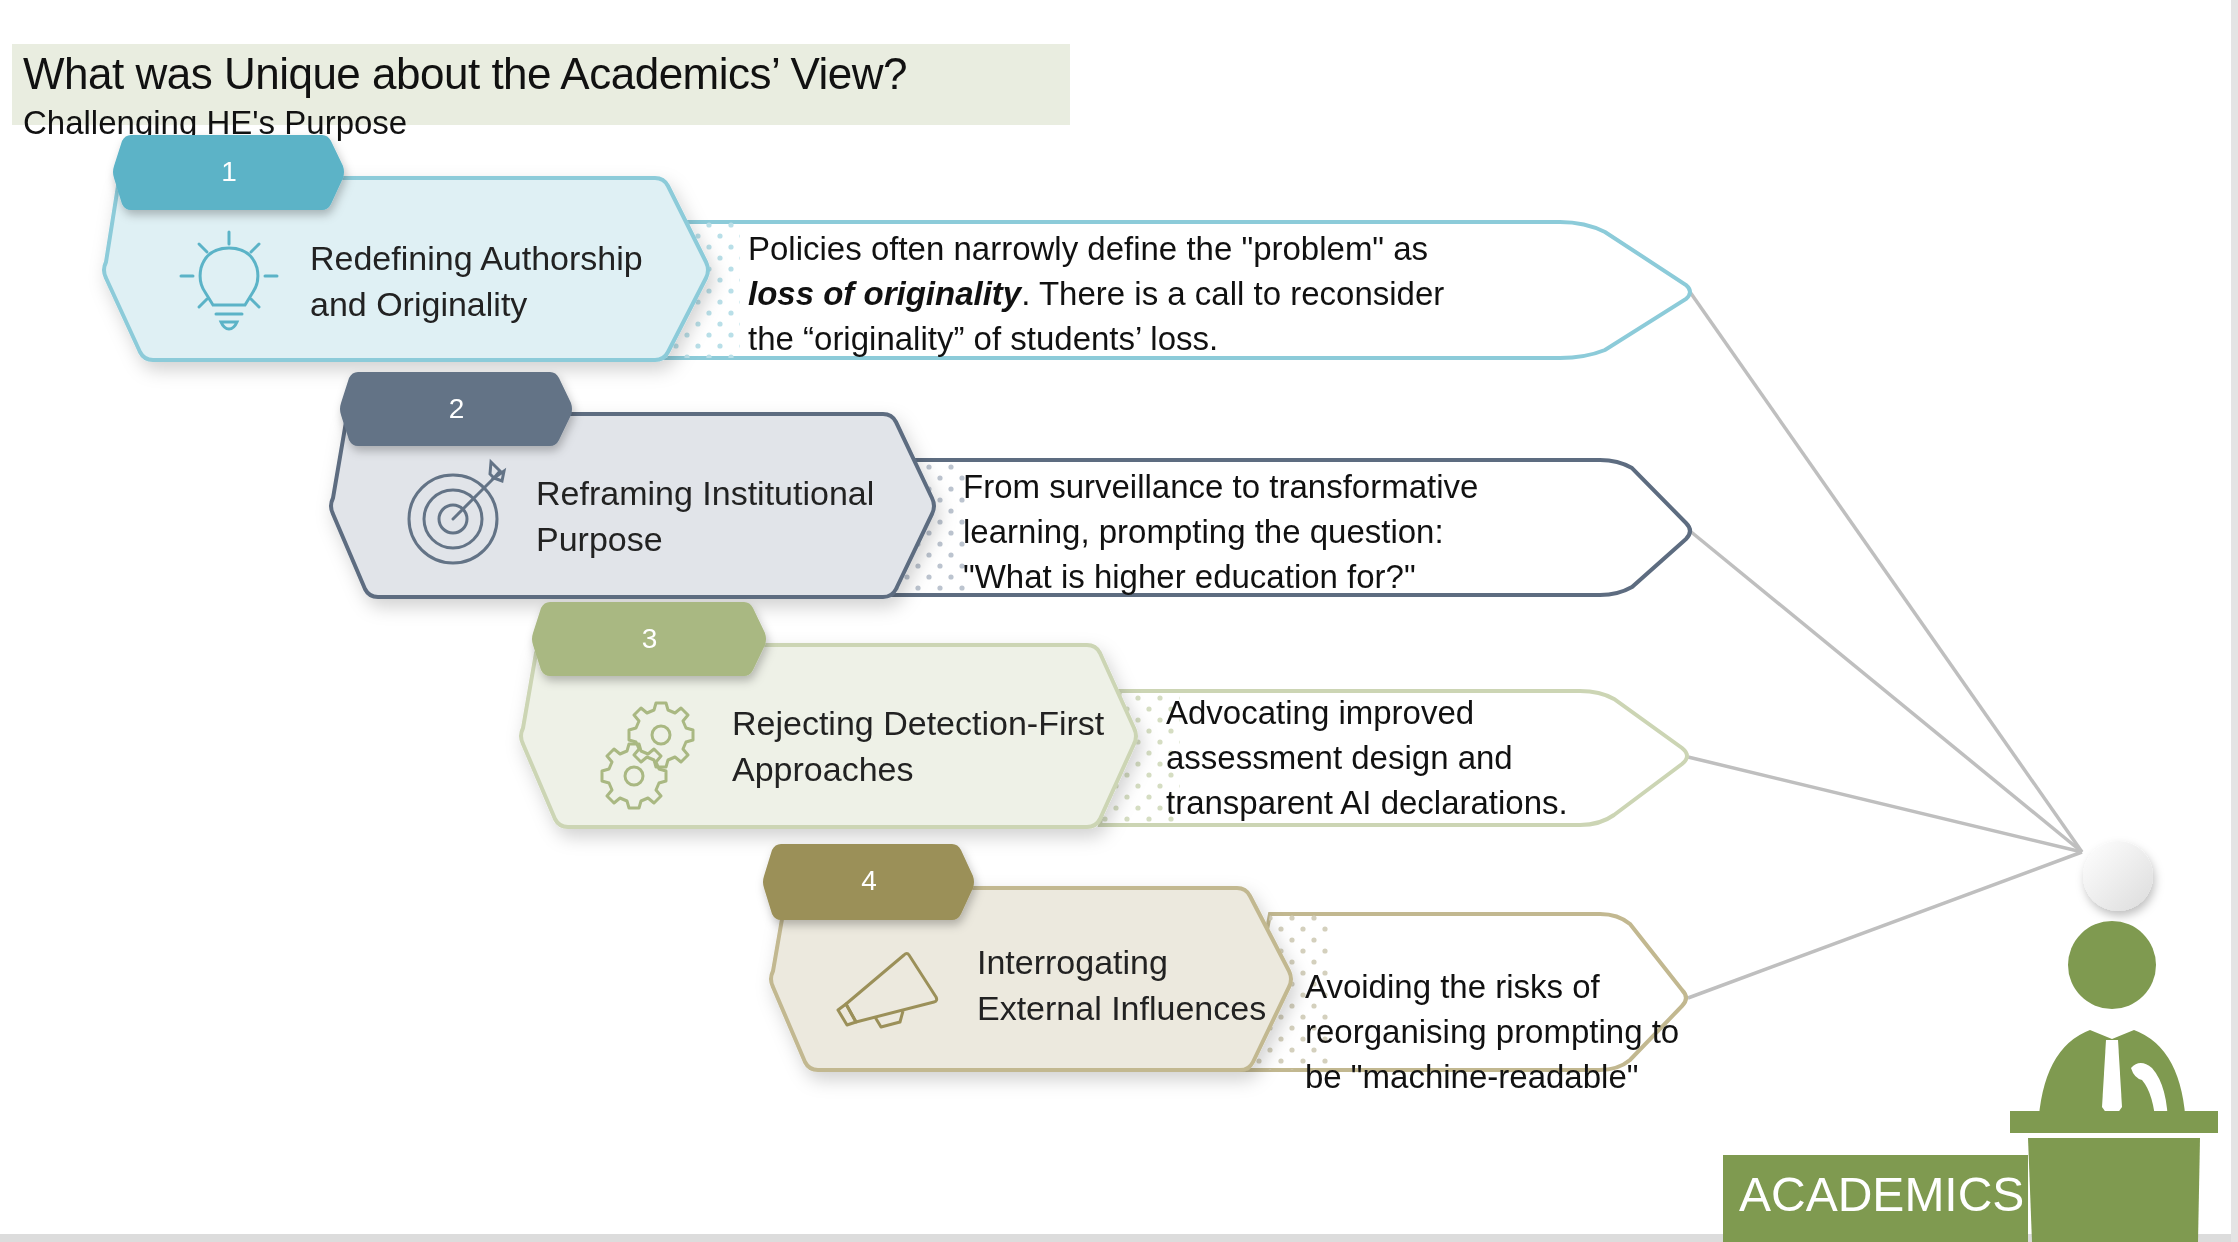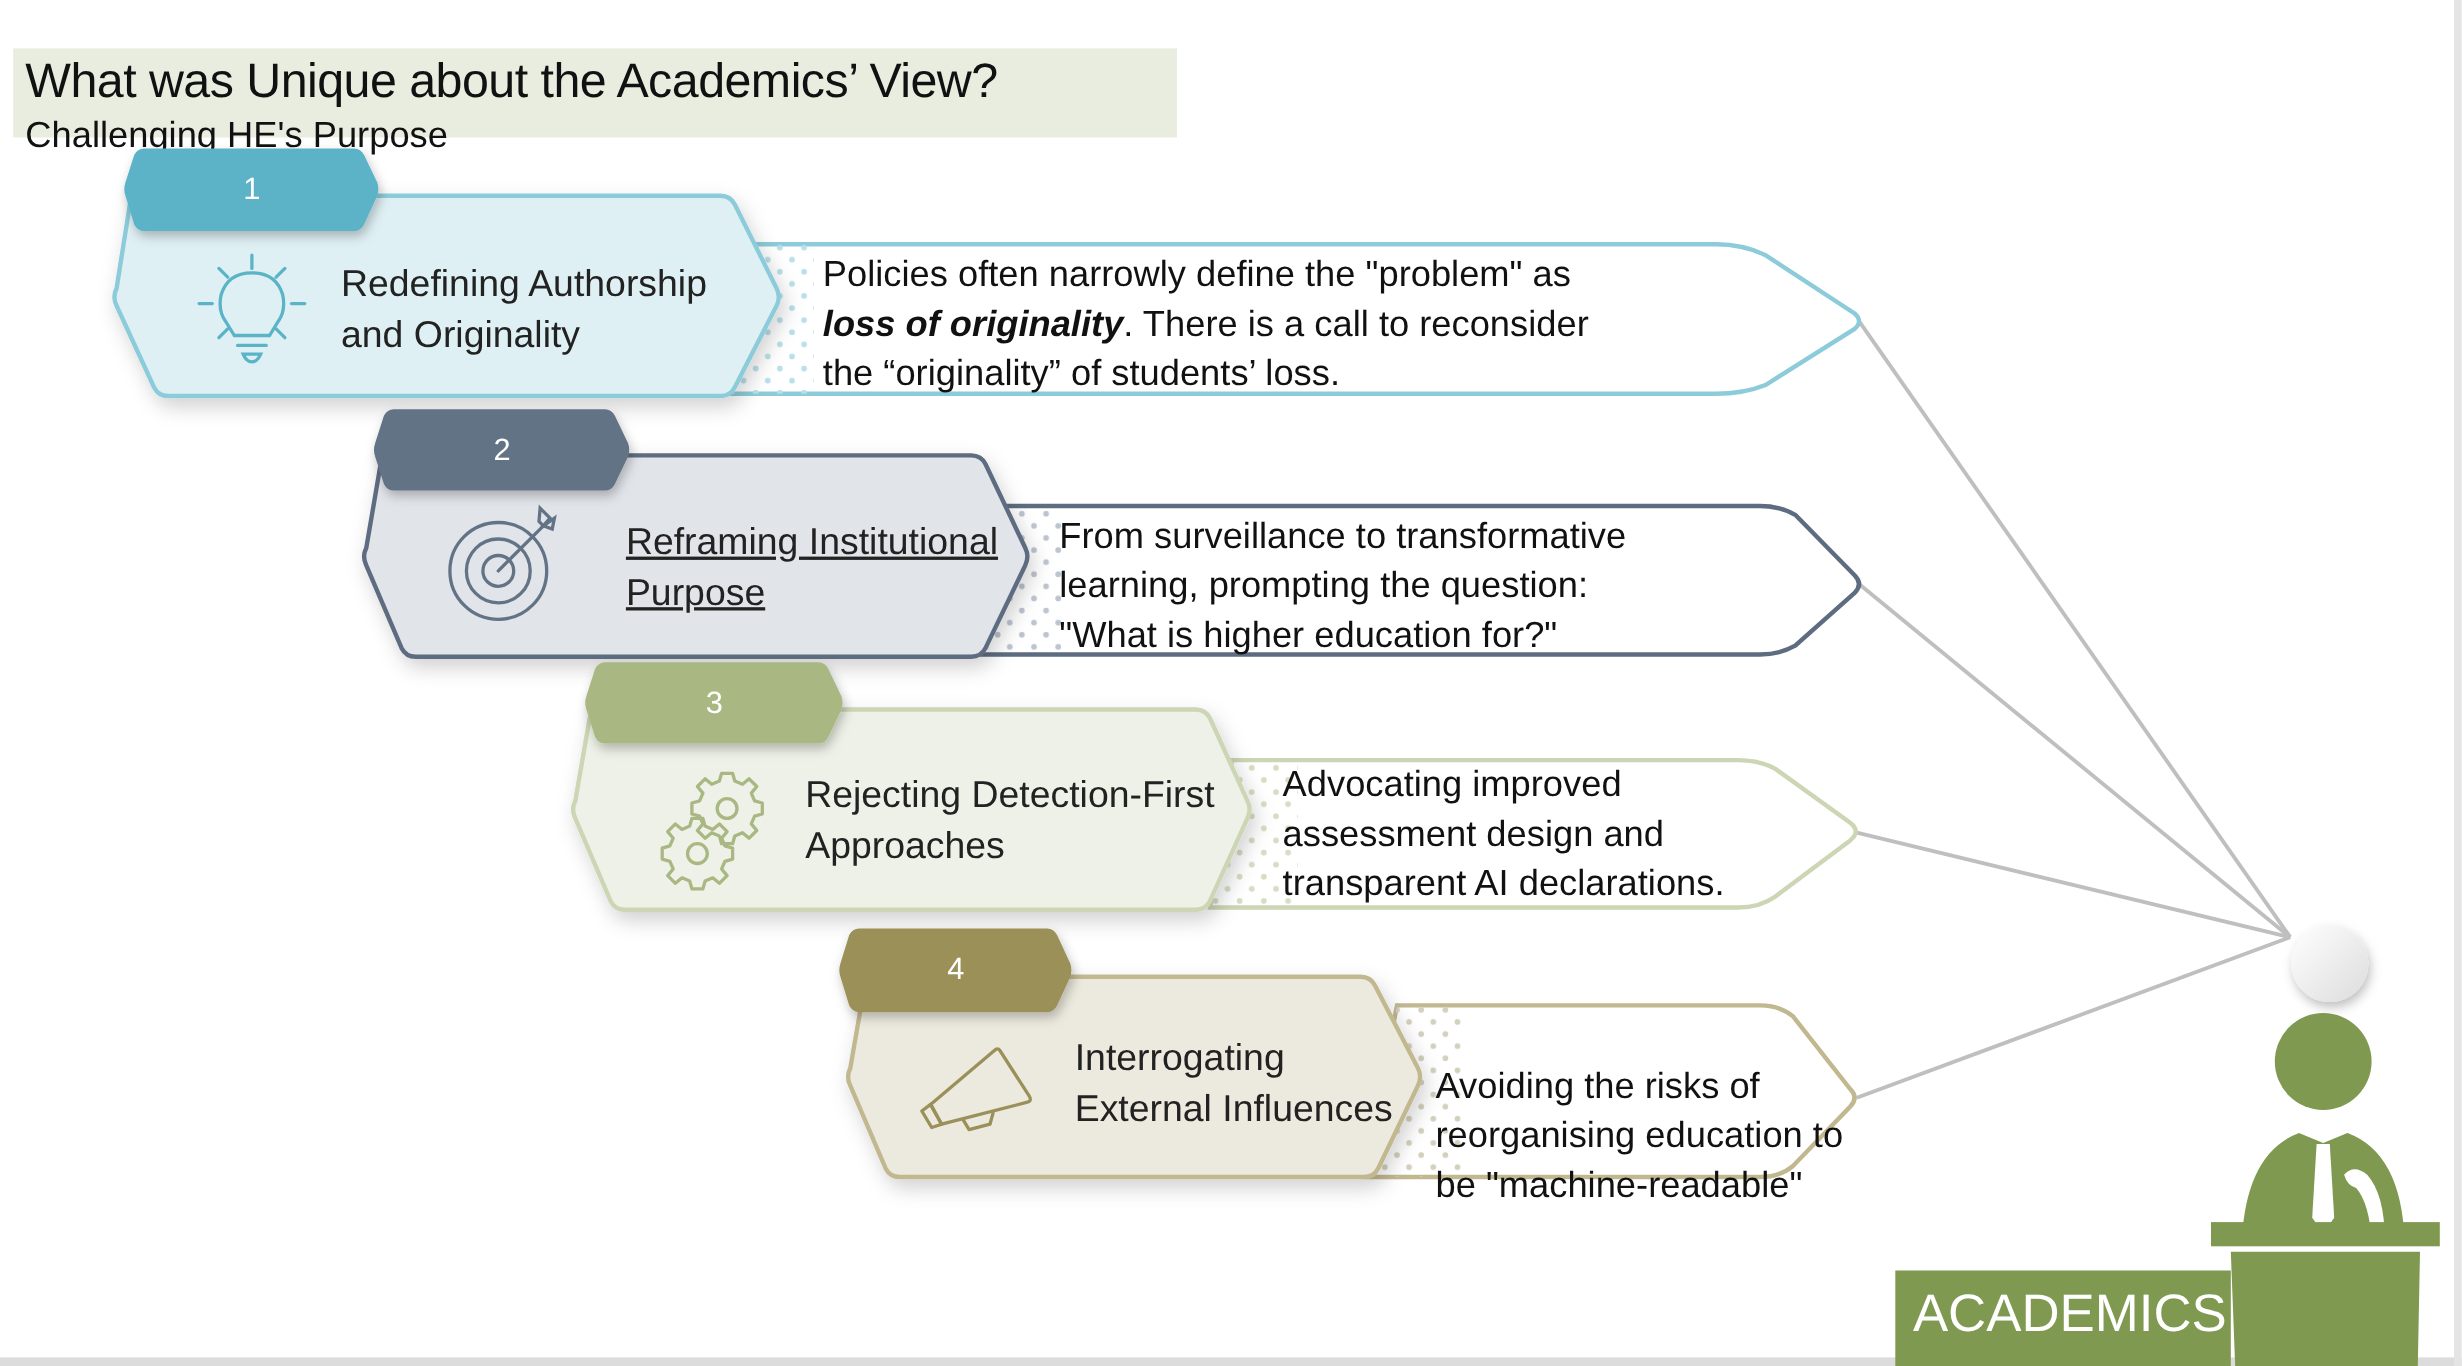--- a/index.html
+++ b/index.html
@@ -155,21 +155,21 @@
   </div>
   <div class="desc" style="left:748px; top:226px;">
     <div>Policies often narrowly define the "problem" as</div>
     <div><span class="em">loss of originality</span><span>. There is a call to reconsider</span></div>
     <div>the “originality” of students’ loss.</div>
   </div>
 </div>
 
 <div>
   <div class="badge-num" style="left:340px; top:394px; width:233px;">2</div>
-  <div class="hex-title" style="left:569px; top:470px;text-decoration:underline;">
+  <div class="hex-title" style="left:536px; top:470px;">
     <div>Reframing Institutional</div>
     <div>Purpose</div>
   </div>
   <div class="desc" style="left:963px; top:464px;">
     <div>From surveillance to transformative</div>
     <div>learning, prompting the question:</div>
     <div>"What is higher education for?"</div>
   </div>
 </div>
 
@@ -187,18 +187,18 @@
 </div>
 
 <div>
   <div class="badge-num" style="left:763px; top:866px; width:212px;">4</div>
   <div class="hex-title" style="left:977px; top:939px;">
     <div>Interrogating</div>
     <div>External Influences</div>
   </div>
   <div class="desc" style="left:1305px; top:928px;margin-top:36px;">
     <div>Avoiding the risks of</div>
-    <div>reorganising education to</div>
+    <div>reorganising prompting to</div>
     <div>be "machine-readable"</div>
   </div>
 </div>
 
 <div class="academics-label">ACADEMICS</div>
 
 </body></html>

